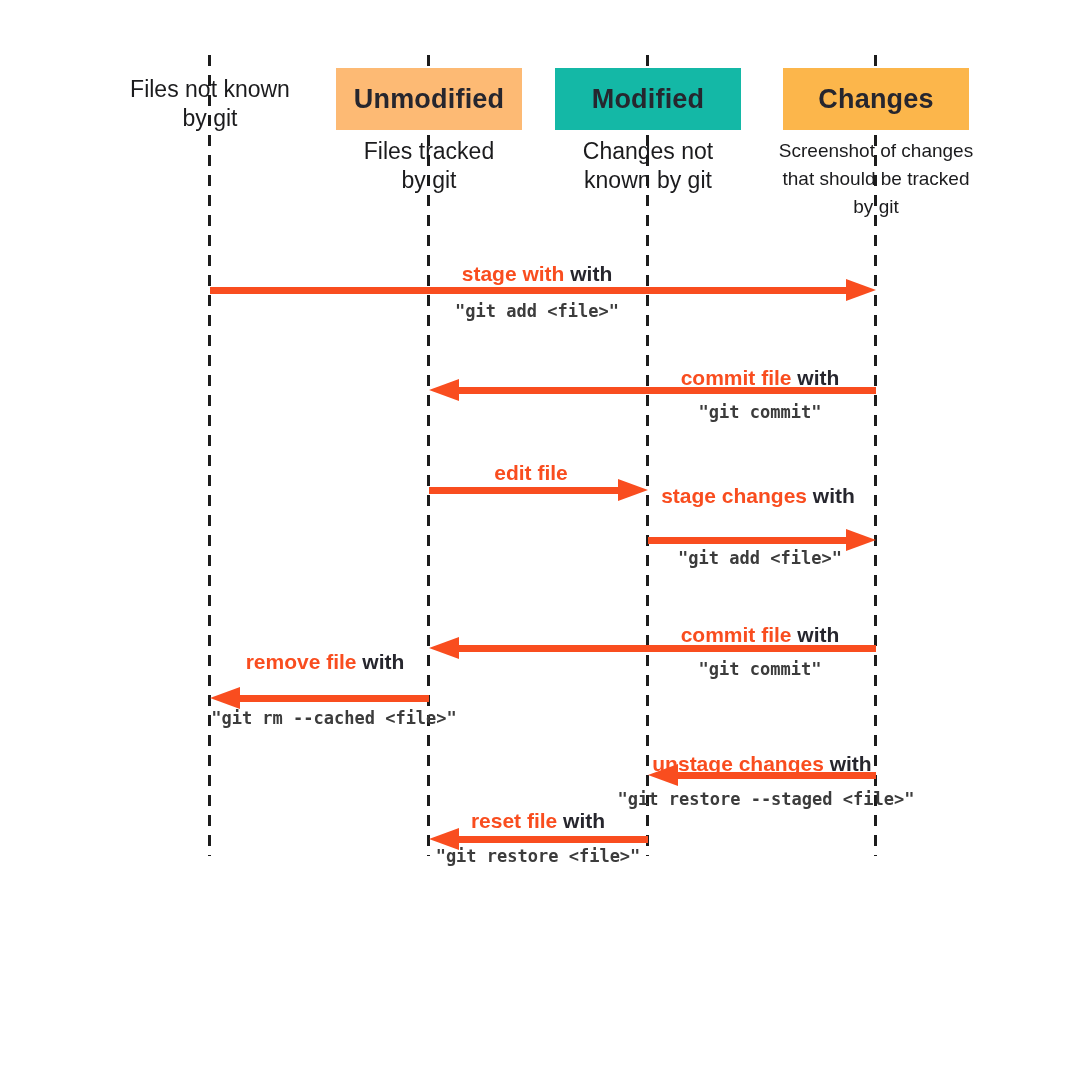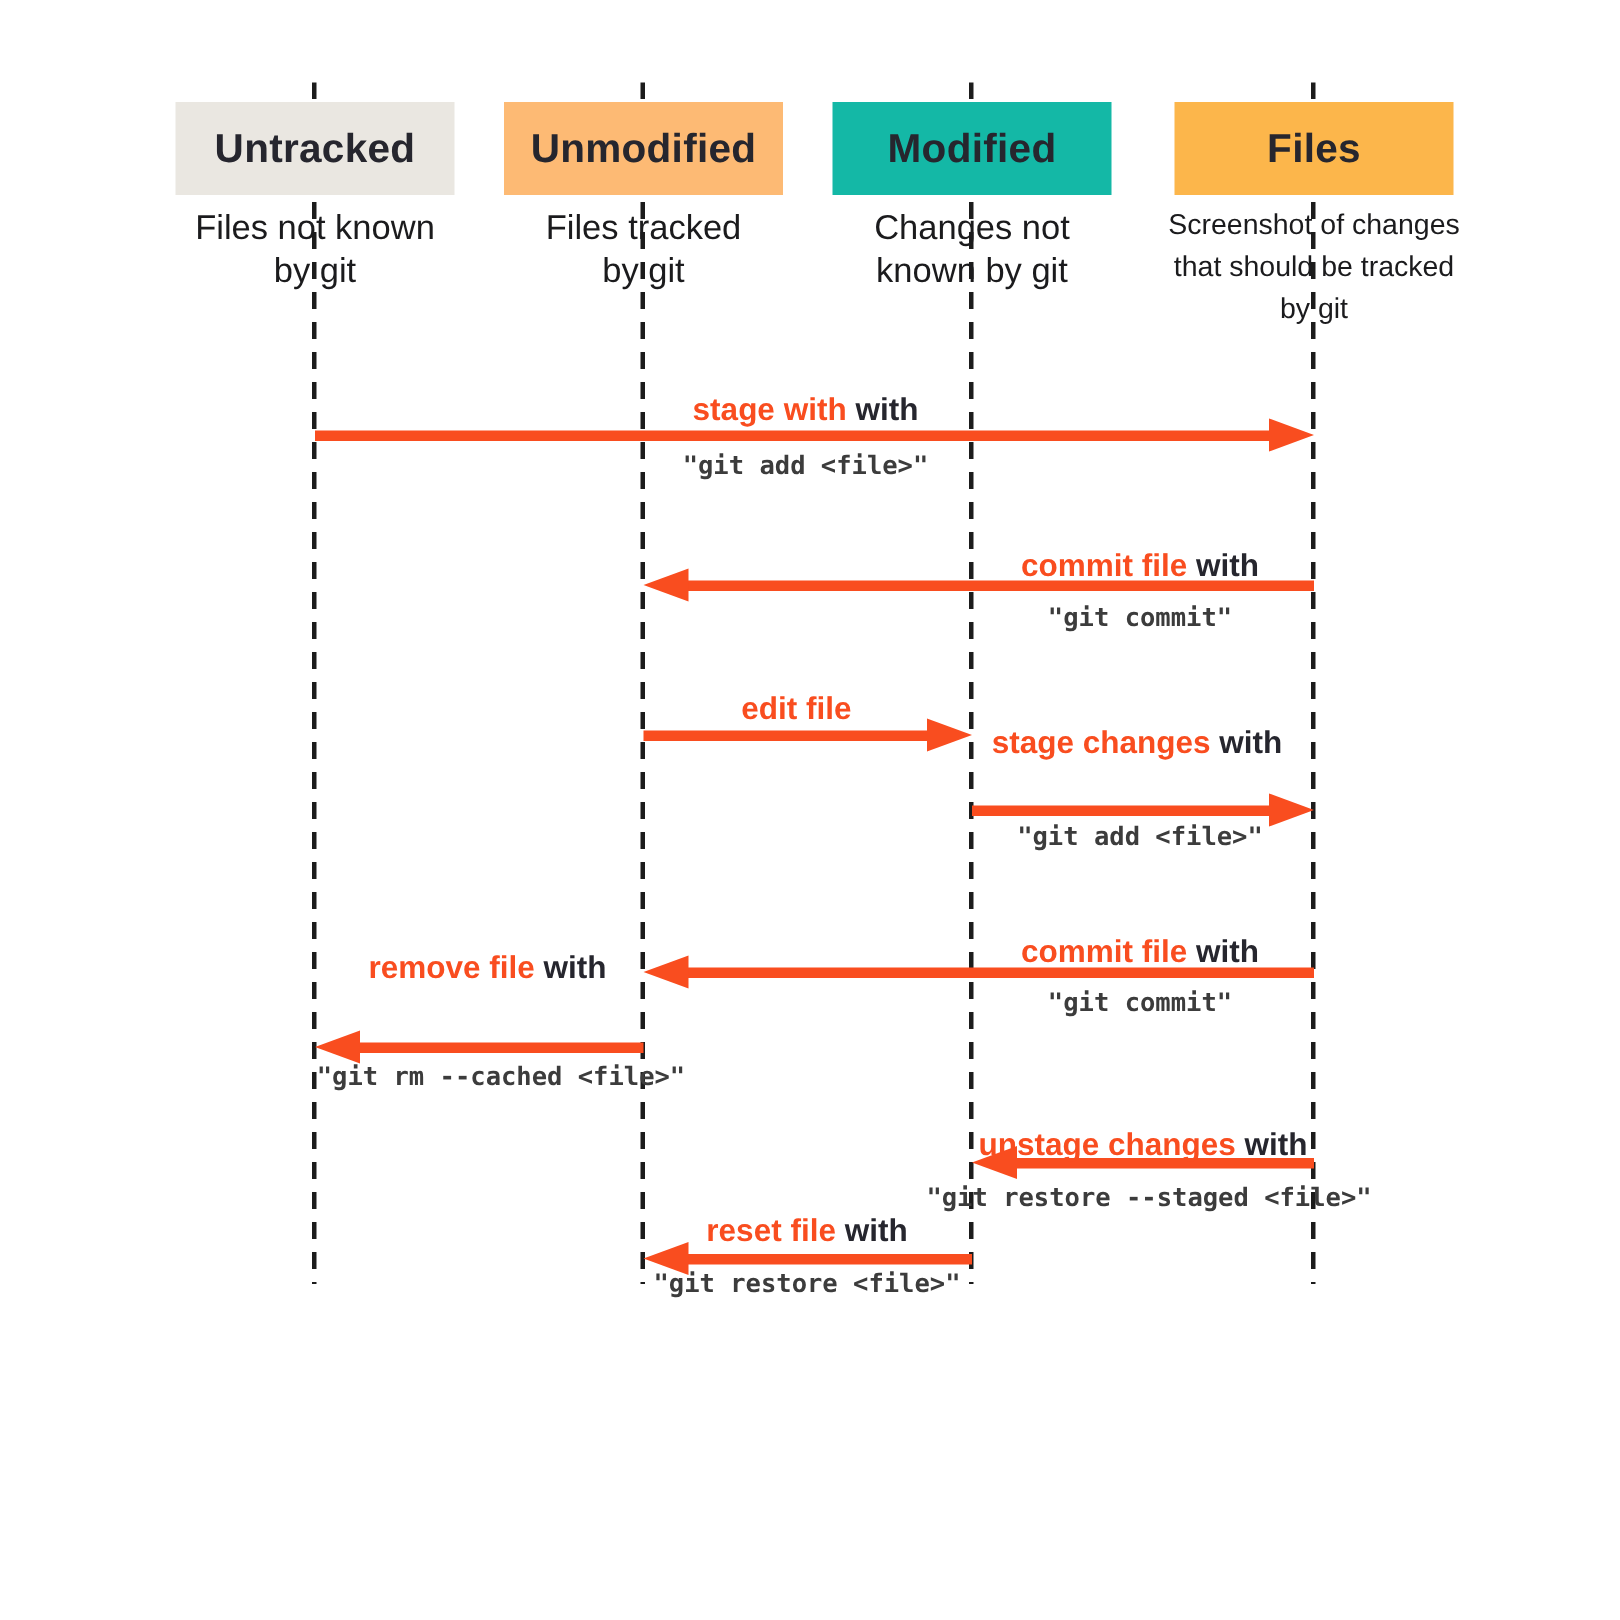--- a/index.html
+++ b/index.html
@@ -106,36 +106,35 @@
 <body>
 
 <div id="canvas">
 
   <div class="lifeline" style="left:208px;"></div>
   <div class="lifeline" style="left:427px;"></div>
   <div class="lifeline" style="left:646px;"></div>
   <div class="lifeline" style="left:874px;"></div>
 
   <div class="column" style="left:80px;">
-    <div class="header-box" style="background: rgb(234, 231, 225);">Untracked</div>
     <div class="subtitle">Files not known
 by git</div>
   </div>
   <div class="column" style="left:299px;">
     <div class="header-box" style="background: #fdba74;">Unmodified</div>
     <div class="subtitle">Files tracked
 by git</div>
   </div>
   <div class="column" style="left:518px;">
     <div class="header-box" style="background: #14b8a6;">Modified</div>
     <div class="subtitle">Changes not
 known by git</div>
   </div>
   <div class="column" style="left:746px;">
-    <div class="header-box" style="background: rgb(252, 182, 75);">Files</div>
+    <div class="header-box" style="background: rgb(252, 182, 75);">Changes</div>
     <div class="subtitle small">Screenshot of changes
 that should be tracked
 by git</div>
   </div>
 
   <div>
     <div class="arrow-label" style="left:387px;top:262px;">
       <span class="act">stage with</span><span class="conn"> with</span>
     </div>
     <div class="arrow right" style="left:210px;top:279px;width:666px;">
@@ -182,21 +181,21 @@
       <span class="act">commit file</span><span class="conn"> with</span>
     </div>
     <div class="arrow left" style="left:429px;top:637px;width:447px;">
       <div class="shaft"></div>
       <div class="head"></div>
     </div>
     <div class="code" style="left:590px;top:659px;">"git commit"</div>
   </div>
 
   <div>
-    <div class="arrow-label" style="left:175px;top:634px;">
+    <div class="arrow-label" style="left:175px;top:650px;">
       <span class="act">remove file</span><span class="conn"> with</span>
     </div>
     <div class="arrow left" style="left:210px;top:687px;width:219px;">
       <div class="shaft"></div>
       <div class="head"></div>
     </div>
     <div class="code" style="left:164px;top:708px;">"git rm --cached &lt;file&gt;"</div>
   </div>
 
   <div>

